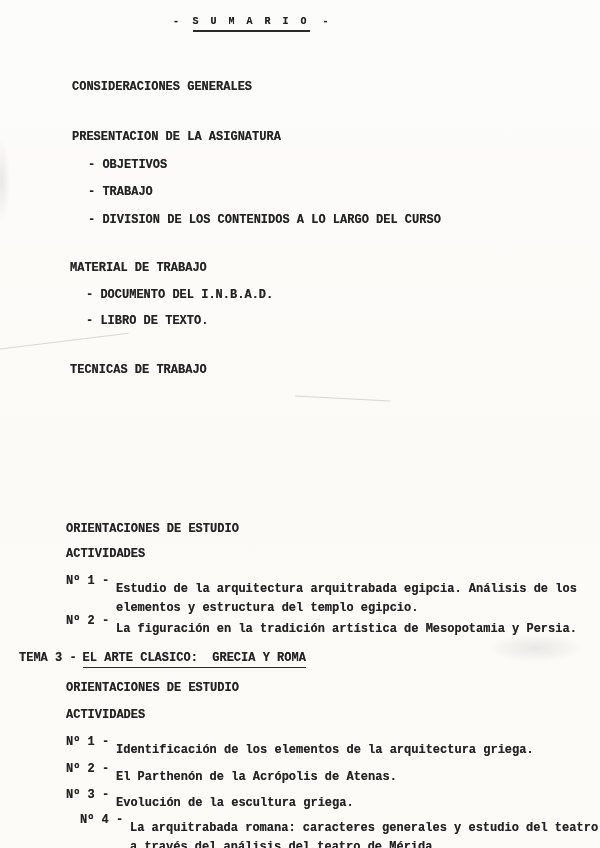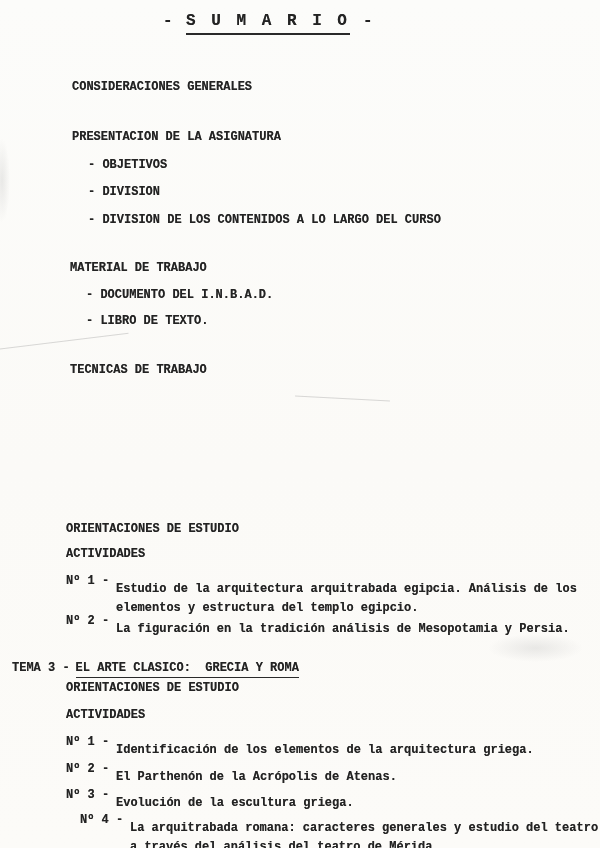--- a/index.html
+++ b/index.html
@@ -13,21 +13,21 @@
     font-family: "Liberation Mono", "DejaVu Sans Mono", monospace;
     font-weight: 700;
     font-size: 12px;
     color: #232323;
     text-shadow: 0 0 0.5px rgba(30,30,30,0.6);
     overflow: hidden;
   }
   .line { position: absolute; line-height: 15px; white-space: pre; }
 
   
-  .title { font-size: 16px; letter-spacing: 0.5px; }
+  .title { font-size: 10px; letter-spacing: 0.5px; margin-left: 10px; }
   .sumario {
     letter-spacing: 3px;
     border-bottom: 2px solid #2a2a2a;
     padding-bottom: 3px;
     margin: 0 13px;
   }
 
   
   .tema-title {
     border-bottom: 1.5px solid #2a2a2a;
@@ -59,43 +59,43 @@
   <div class="crease crease-2"></div>
   <div class="smudge smudge-1"></div>
   <div class="smudge smudge-2"></div>
 
   <div class="line title" style="top:14px; left:163px;"><span>-</span><span class="sumario">S U M A R I O</span><span>-</span></div>
 
   <div class="line" style="top:80px; left:72px;">CONSIDERACIONES GENERALES</div>
 
   <div class="line" style="top:130px; left:72px;">PRESENTACION DE LA ASIGNATURA</div>
   <div class="line" style="top:158px; left:88px;">- OBJETIVOS</div>
-  <div class="line" style="top:185px; left:88px;">- DIVISION</div>
+  <div class="line" style="top:185px; left:88px;">- TRABAJO</div>
   <div class="line" style="top:213px; left:88px;">- DIVISION DE LOS CONTENIDOS A LO LARGO DEL CURSO</div>
 
   <div class="line" style="top:261px; left:70px;">MATERIAL DE TRABAJO</div>
   <div class="line" style="top:288px; left:86px;">- DOCUMENTO DEL I.N.B.A.D.</div>
   <div class="line" style="top:314px; left:86px;">- LIBRO DE TEXTO.</div>
 
   <div class="line" style="top:363px; left:70px;">TECNICAS DE TRABAJO</div>
 
 
   <div class="line" style="top:522px; left:66px;">ORIENTACIONES DE ESTUDIO</div>
   <div class="line" style="top:547px; left:66px;">ACTIVIDADES</div>
 
   <div class="line act" style="top:572px; left:66px;">
     <span class="act-num">Nº 1 -</span>
     <span class="act-text">Estudio de la arquitectura arquitrabada egipcia. Análisis de los elementos y estructura del templo egipcio.</span>
   </div>
   <div class="line act" style="top:612px; left:66px;">
     <span class="act-num">Nº 2 -</span>
-    <span class="act-text">La figuración en la tradición análisis de Mesopotamia y Persia.</span>
+    <span class="act-text">La figuración en la tradición artística de Mesopotamia y Persia.</span>
   </div>
 
-  <div class="line" style="top:651px; left:12px;margin-top:10px;"><span>TEMA 3 -</span><span class="tema-title">EL ARTE CLASICO:  GRECIA Y ROMA</span></div>
+  <div class="line" style="top:651px; left:19px;"><span>TEMA 3 -</span><span class="tema-title">EL ARTE CLASICO:  GRECIA Y ROMA</span></div>
 
   <div class="line" style="top:681px; left:66px;">ORIENTACIONES DE ESTUDIO</div>
   <div class="line" style="top:708px; left:66px;">ACTIVIDADES</div>
 
   <div class="line act" style="top:733px; left:66px;">
     <span class="act-num">Nº 1 -</span>
     <span class="act-text">Identificación de los elementos de la arquitectura griega.</span>
   </div>
   <div class="line act" style="top:760px; left:66px;">
     <span class="act-num">Nº 2 -</span>

